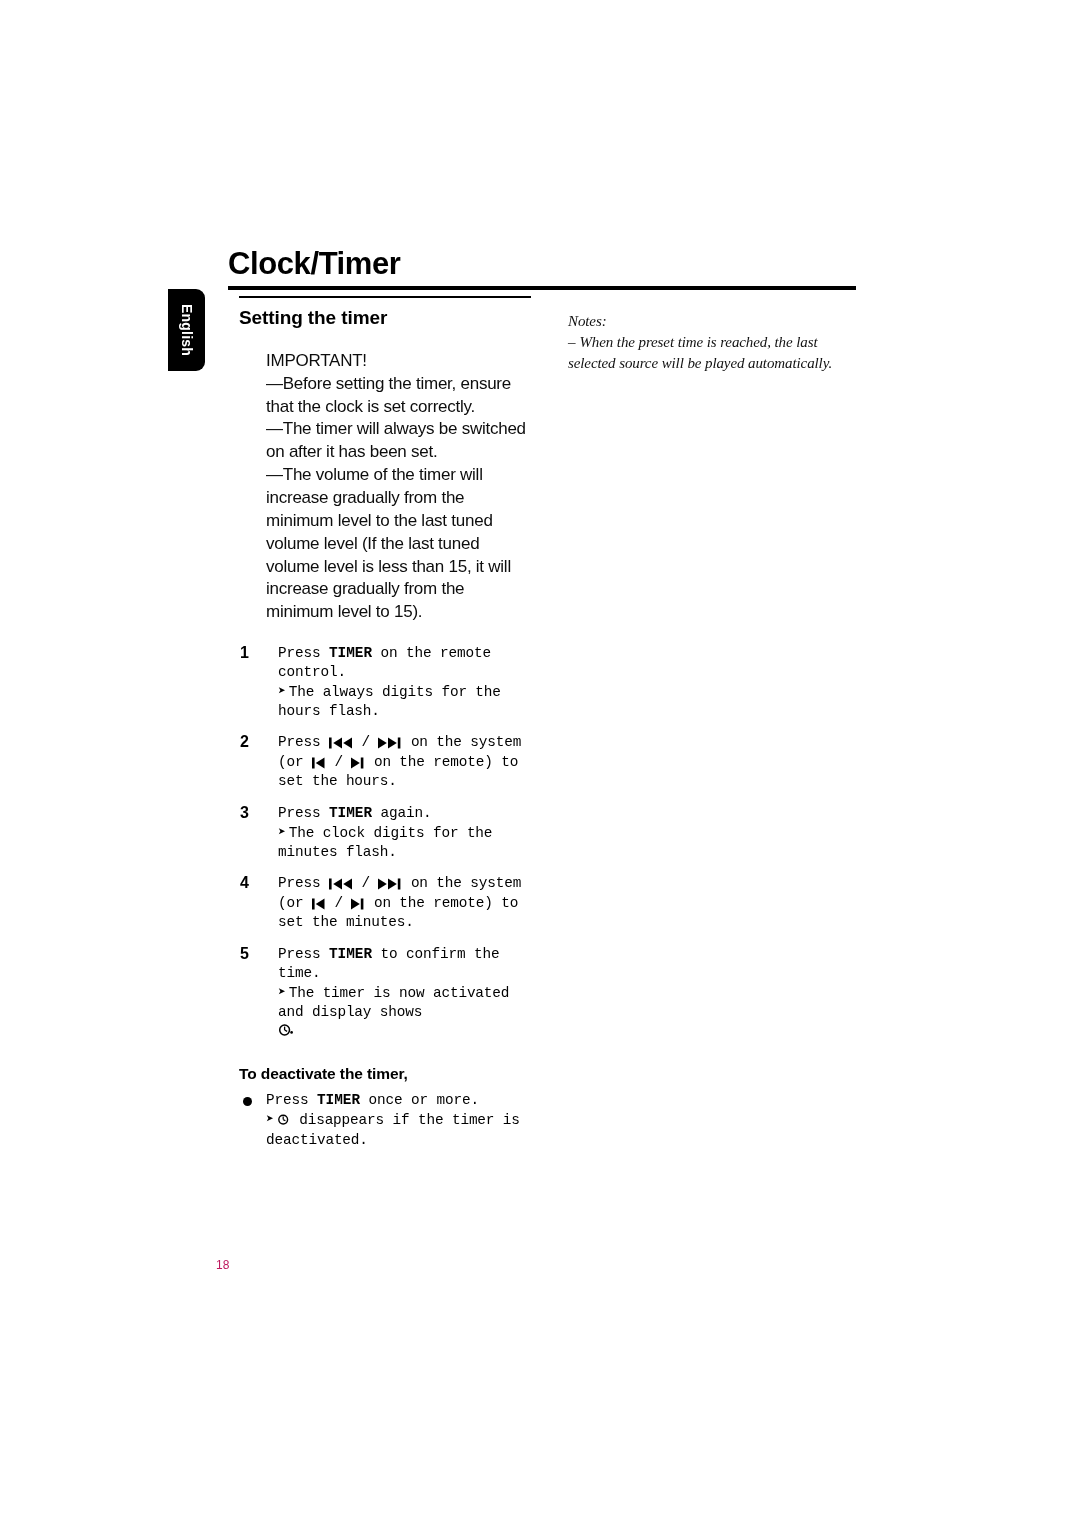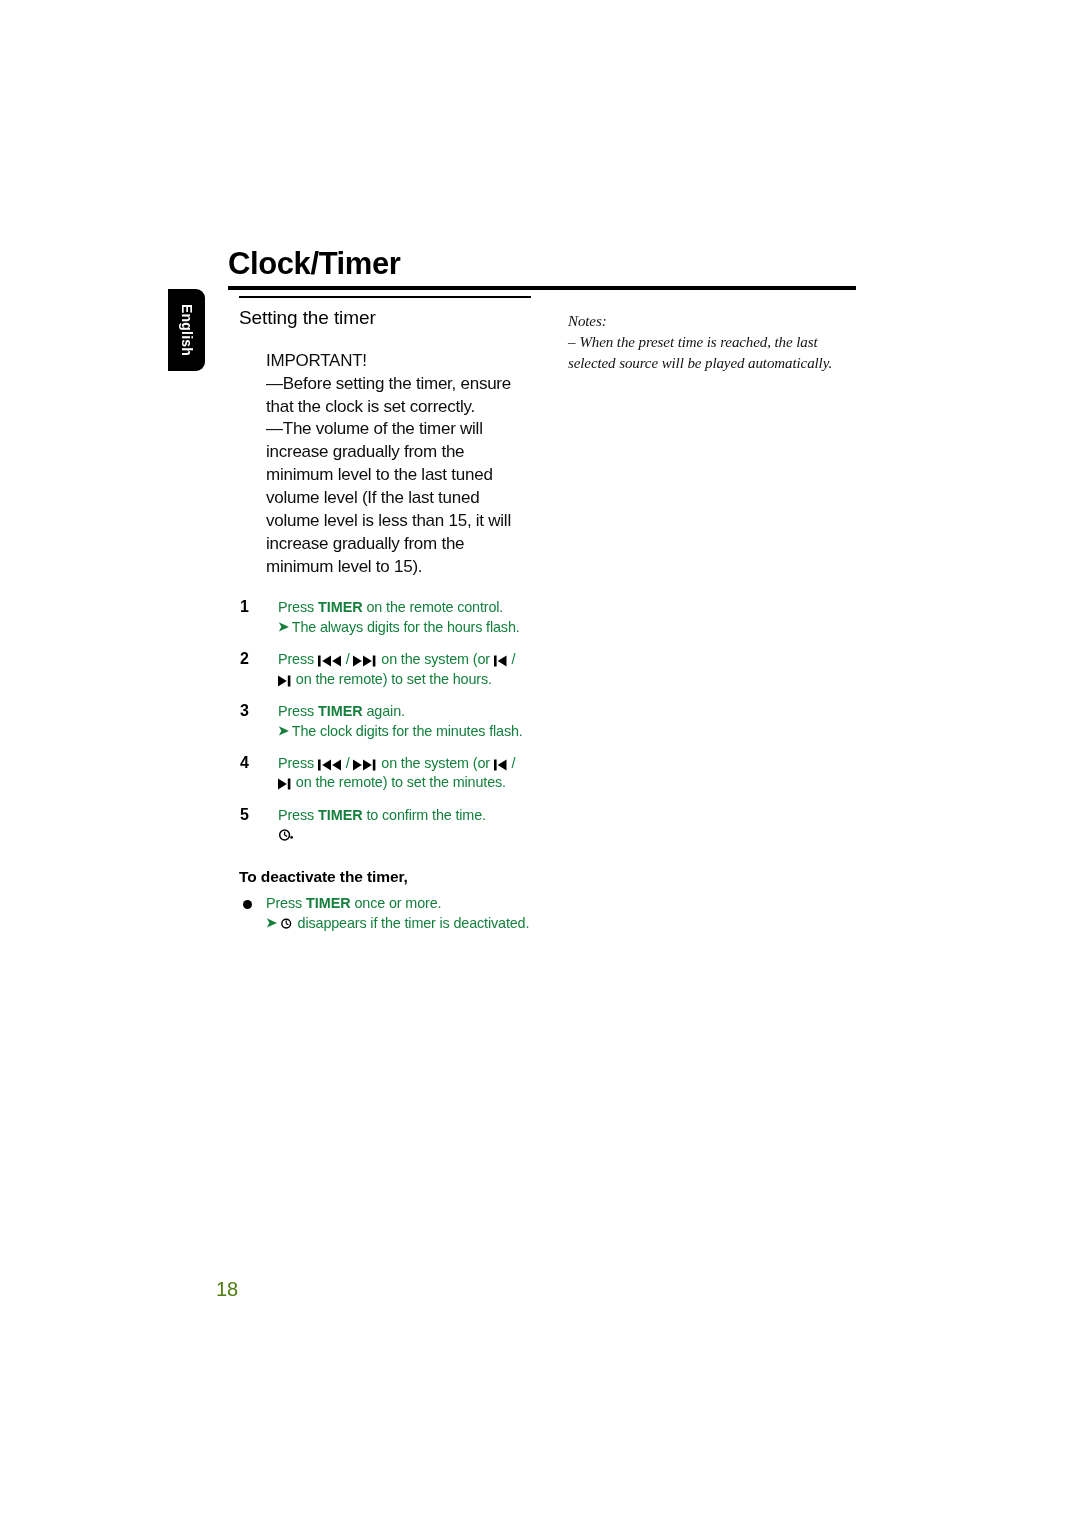--- a/index.html
+++ b/index.html
@@ -86,21 +86,21 @@
   .section-rule {
     width: 292px;
     height: 2px;
     background: #000;
     margin: 0 0 10px 0;
   }
 
   .section-head {
     font-family: "Liberation Sans", sans-serif;
     font-size: 19px;
-    font-weight: normal;
+    font-weight: bold;
     letter-spacing: -0.1px;
     margin: 0 0 12px 0;
     line-height: 1.1;
   }
 
   
   .bullet-row {
     position: relative;
     padding-left: 27px;
     margin-bottom: 6px;
@@ -145,25 +145,25 @@
   }
   .step-num {
     position: absolute;
     left: 1px;
     top: 0px;
     font-family: "Liberation Sans", sans-serif;
     font-size: 16px;
     font-weight: bold;
   }
   .step-text {
-    font-family: Liberation Sans, sans-serif;
+    font-family: Liberation Mono, monospace;
     font-size: 14.4px;
     line-height: 1.3;
     letter-spacing: -0.15px;
-    color: #15803d;
+    color: #000000;
   }
   .step-text b { font-weight: bold; letter-spacing: 0px; }
   .arrow-line {
     display: block;
     margin-top: 1px;
     text-indent: 0;
   }
   .arrow {
     display: inline-block;
     font-weight: bold;
@@ -212,24 +212,23 @@
   .notes .notes-label { display: block; margin-bottom: 1px; }
   .notes p { margin: 0; }
   .dash { margin-right: 4px; }
 
   
   .page-number {
     position: absolute;
     left: 216px;
     top: 1258px;
     font-family: "Liberation Sans", sans-serif;
-    font-size: 20px;
+    font-size: 12px;
     font-weight: normal;
-    color: #4d7c0f;
-    margin-top: 20px;
+    color: #be185d;
   }
 </style>
 </head>
 <body>
 
 <div class="page">
 
   <div class="chapter-title">Clock/Timer</div>
   <div class="title-rule"></div>
 
@@ -239,20 +238,21 @@
 
   <div class="col-left">
 
     <div class="section-rule"></div>
     <div class="section-head">Setting the timer</div>
 
 
     <div class="important-block">
       <p>IMPORTANT!</p>
       <p>—Before setting the timer, ensure that the clock is set correctly.</p>
+      <p>—The timer will always be switched on after it has been set.</p>
       <p>—The volume of the timer will increase gradually from the minimum level to the last tuned volume level (If the last tuned volume level is less than 15, it will increase gradually from the minimum level to 15).</p>
     </div>
 
     <div class="steps">
 
       <div class="step">
         <span class="step-num">1</span>
         <div class="step-text">
           <span>Press </span><b>TIMER</b><span> on the remote control.</span>
           <span class="arrow-line">
@@ -311,20 +311,23 @@
                 <rect x="9.8" y="0.5" width="2.6" height="11" fill="#000"></rect>
               </svg></span><span> on the remote) to set the minutes.</span>
         </div>
       </div>
 
       <div class="step">
         <span class="step-num">5</span>
         <div class="step-text">
           <span>Press </span><b>TIMER</b><span> to confirm the time.</span>
           <span class="arrow-line">
+            <span class="arrow">➤</span><span>The timer is now activated and display shows</span>
+          </span>
+          <span class="arrow-line">
             <span class="clockglyph"><svg width="16" height="14" viewBox="0 0 16 14">
                   <circle cx="6.6" cy="7" r="4.9" fill="none" stroke="#000" stroke-width="1.5"></circle>
                   <line x1="6.6" y1="7" x2="6.6" y2="3.6" stroke="#000" stroke-width="1.3"></line>
                   <line x1="6.6" y1="7" x2="9.1" y2="8.4" stroke="#000" stroke-width="1.3"></line>
                   <circle cx="13.6" cy="9.4" r="1.35" fill="#000"></circle>
                 </svg></span>
           </span>
         </div>
       </div>
 

